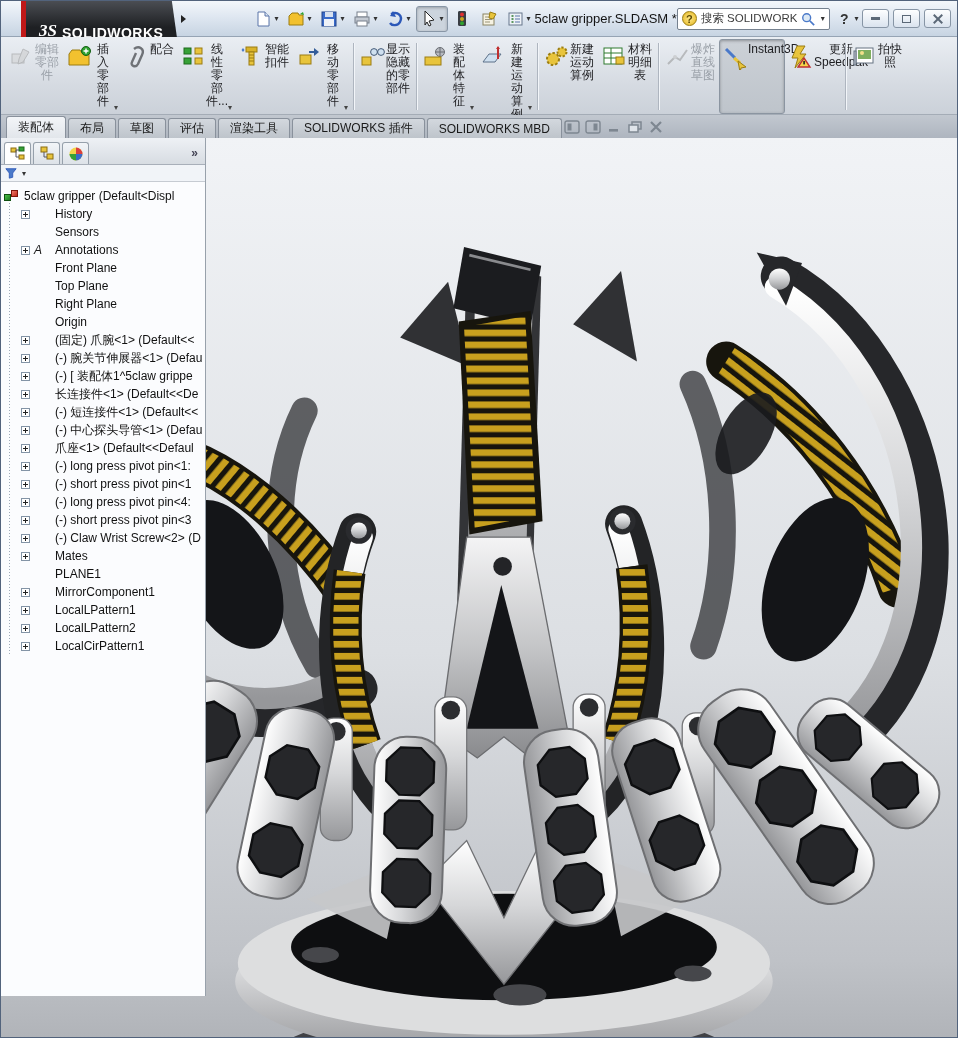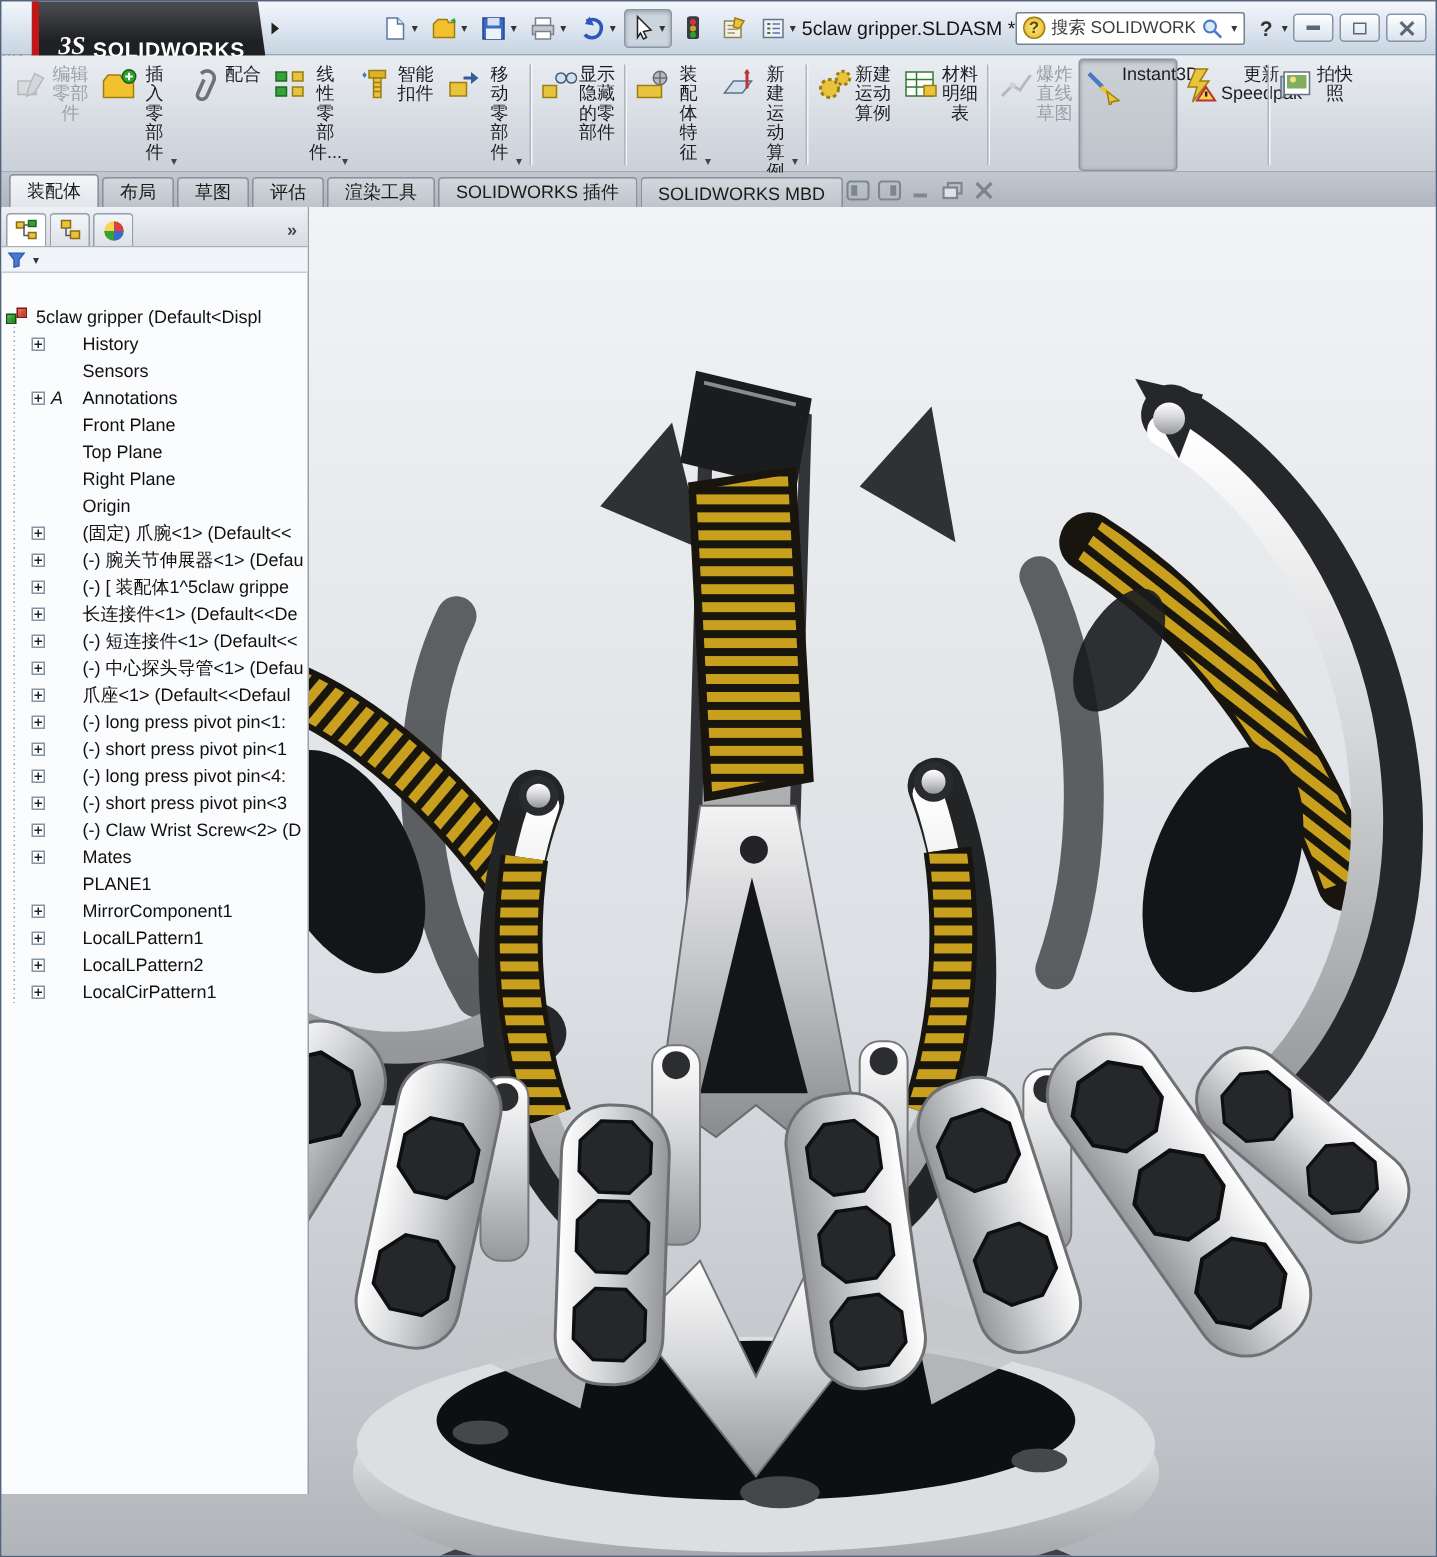--- a/index.html
+++ b/index.html
@@ -50,21 +50,21 @@
 
 .main{position:absolute;left:0;top:137px;width:958px;height:858px;background:#c6cbd2}
 .tree{position:absolute;left:0;top:0;width:205px;height:858px;background:#fbfcfe;border-right:1px solid #98a1ab}
 .thdr{height:27px;background:linear-gradient(#eef1f5,#d7dce2);border-bottom:1px solid #a8afb9;display:flex;align-items:flex-end;padding:0 3px 0 3px;gap:2px}
 .thtab{width:27px;height:22px;border:1px solid #96a0ab;border-bottom:none;border-radius:3px 3px 0 0;background:linear-gradient(#f2f5f8,#dde2e8);display:flex;align-items:center;justify-content:center}
 .thtab.active{background:#fff}
 .thtab svg{width:16px;height:16px}
 .chev{margin-left:auto;color:#445;font-size:12px;font-weight:bold;padding:0 4px 4px 0}
 .filterrow{height:17px;border-bottom:1px solid #c6cbd2;background:#f1f4f8;display:flex;align-items:center;padding:0 4px;gap:3px}
 .filterrow svg{width:12px;height:12px}
-.list{position:absolute;left:0;top:64px;right:0}
+.list{position:absolute;left:0;top:49px;right:0}
 .list::before{content:"";position:absolute;left:8px;top:16px;height:452px;width:1px;background-image:repeating-linear-gradient(to bottom,#9fabb9 0 1px,transparent 1px 3px)}
 .trow{height:18px;display:flex;align-items:center;padding-left:20px;white-space:nowrap;overflow:hidden;position:relative}
 .trow.root{padding-left:2px}
 .tlabel{font-size:12px;color:#111}
 .exp{width:9px;height:9px;border:1px solid #8394a6;background:#fff;position:relative;margin-right:4px;flex:none}
 .exp::before{content:"";position:absolute;left:1px;right:1px;top:3px;height:1px;background:#222}
 .exp::after{content:"";position:absolute;top:1px;bottom:1px;left:3px;width:1px;background:#222}
 .exp.sp{visibility:hidden}
 .ticon{width:17px;height:15px;position:relative;flex:none;margin-right:4px}
 .ticon i{position:absolute;display:block}

